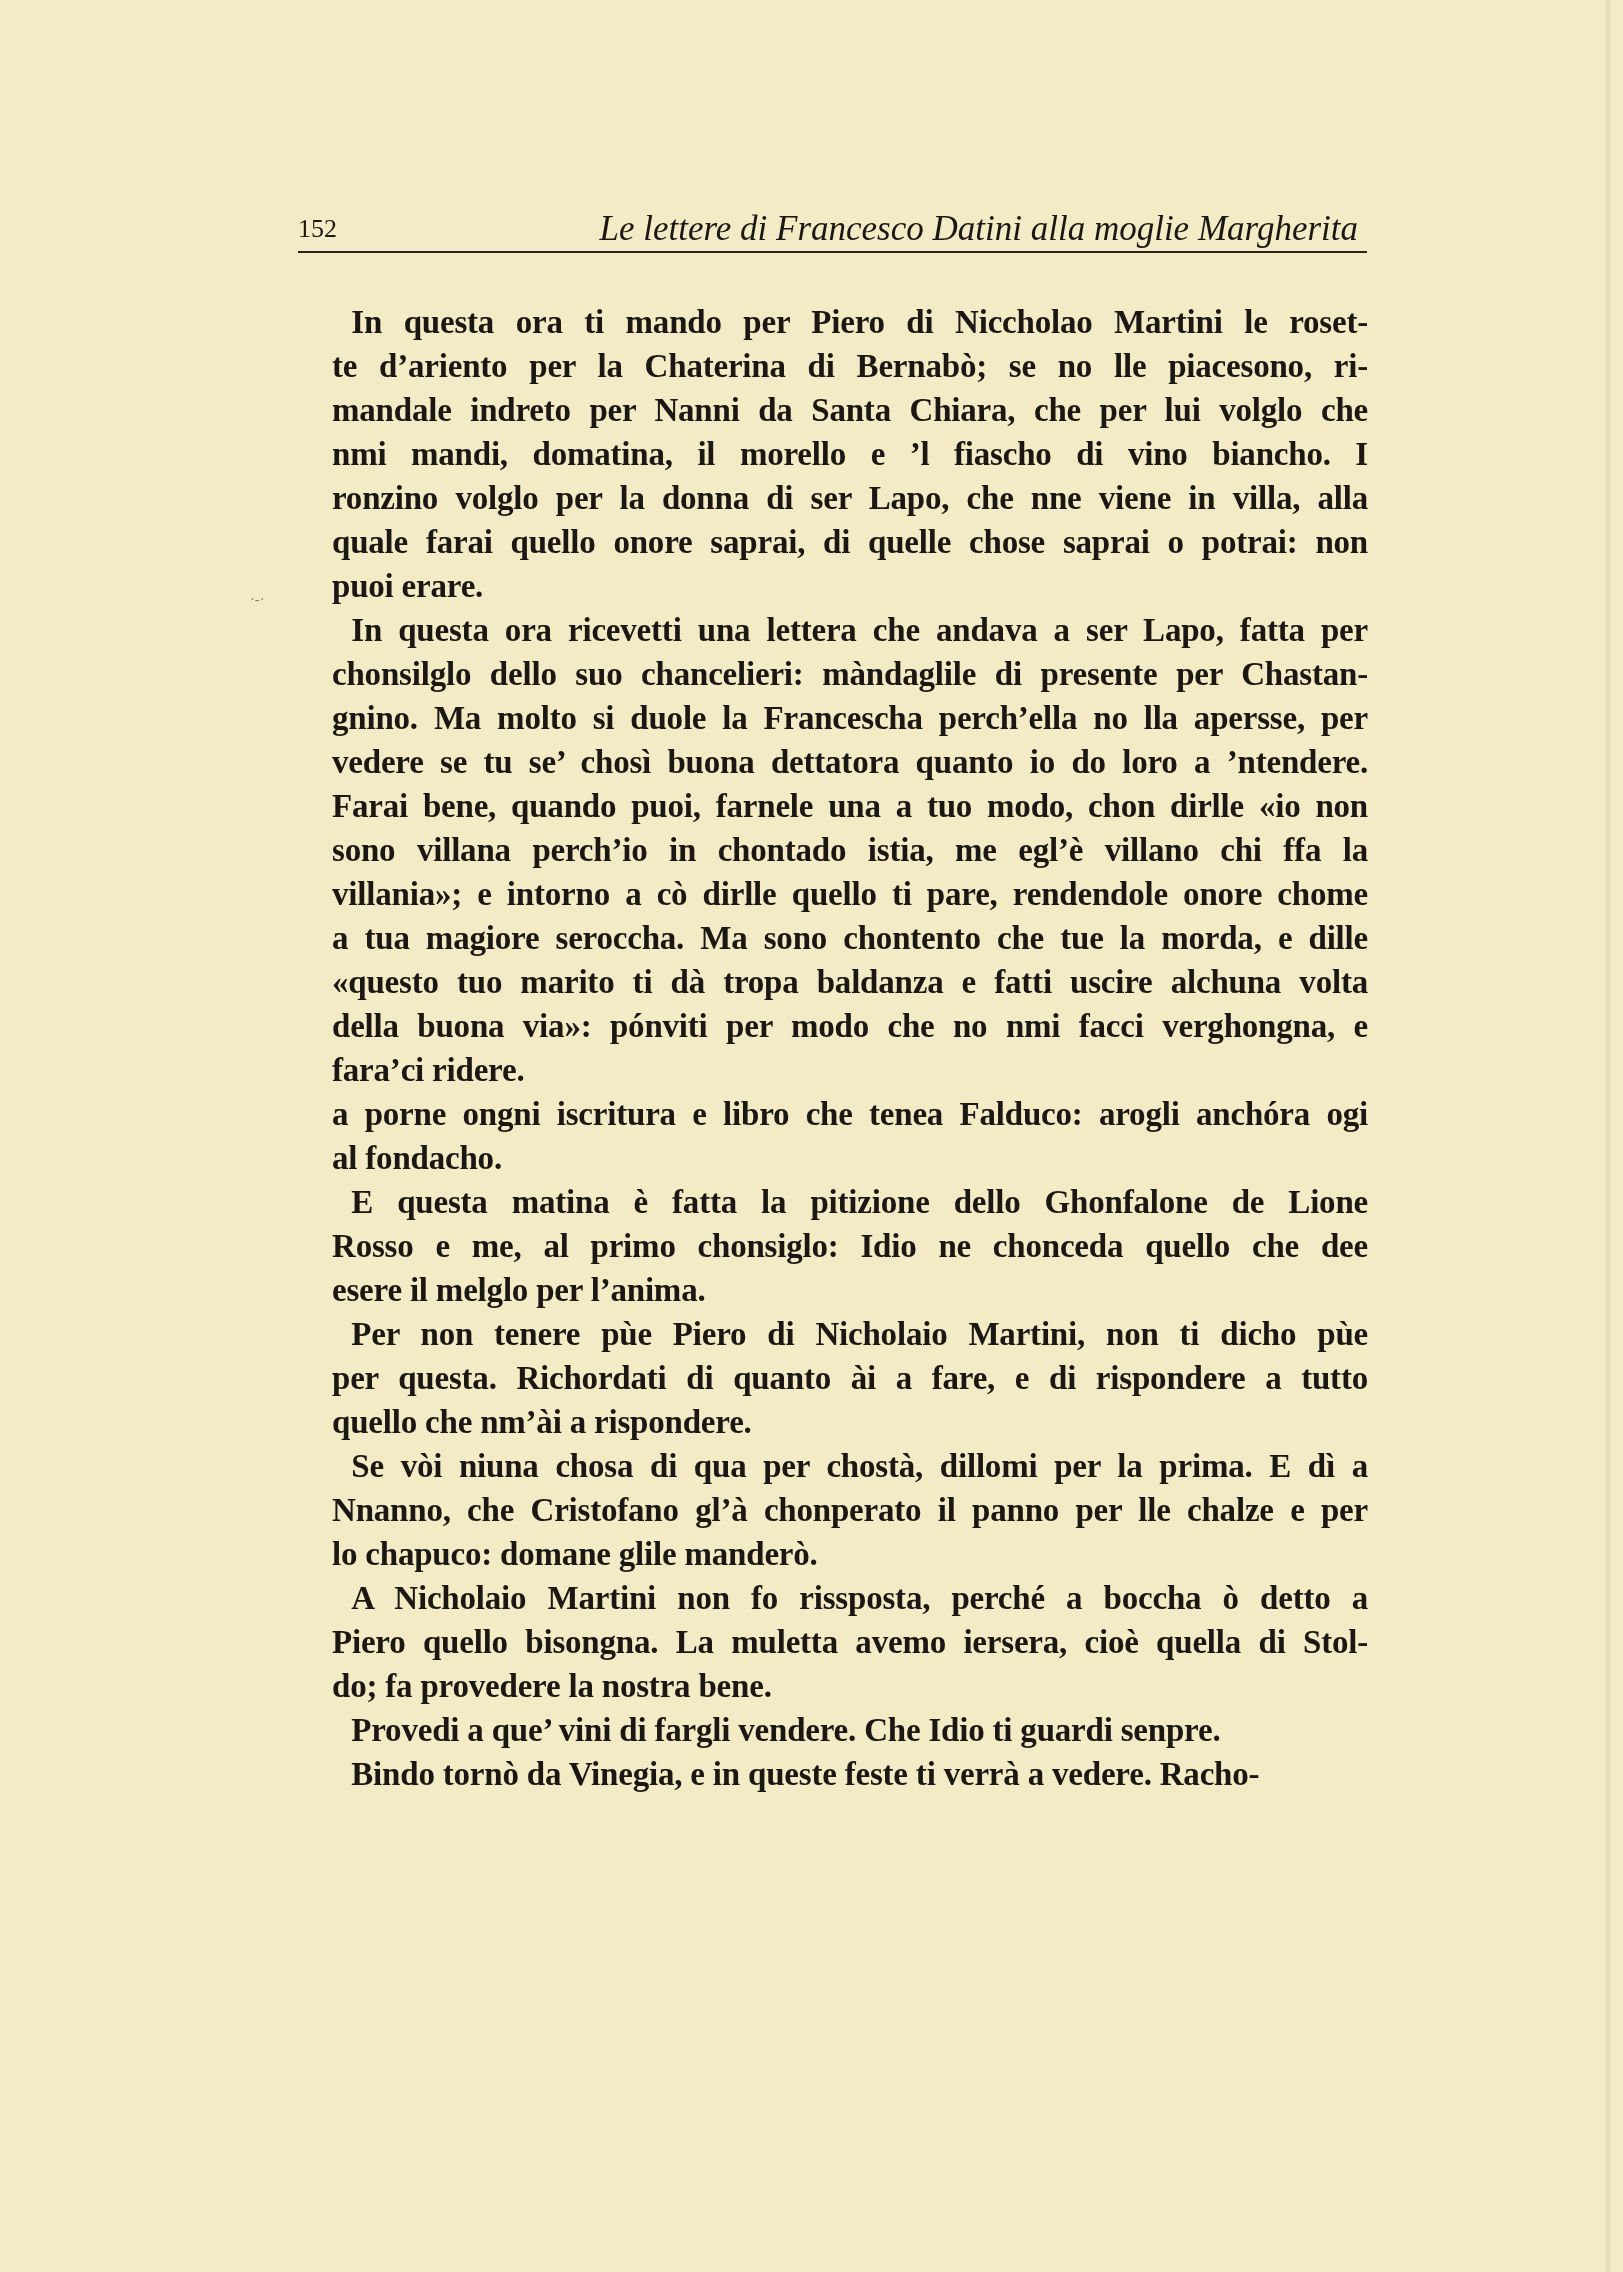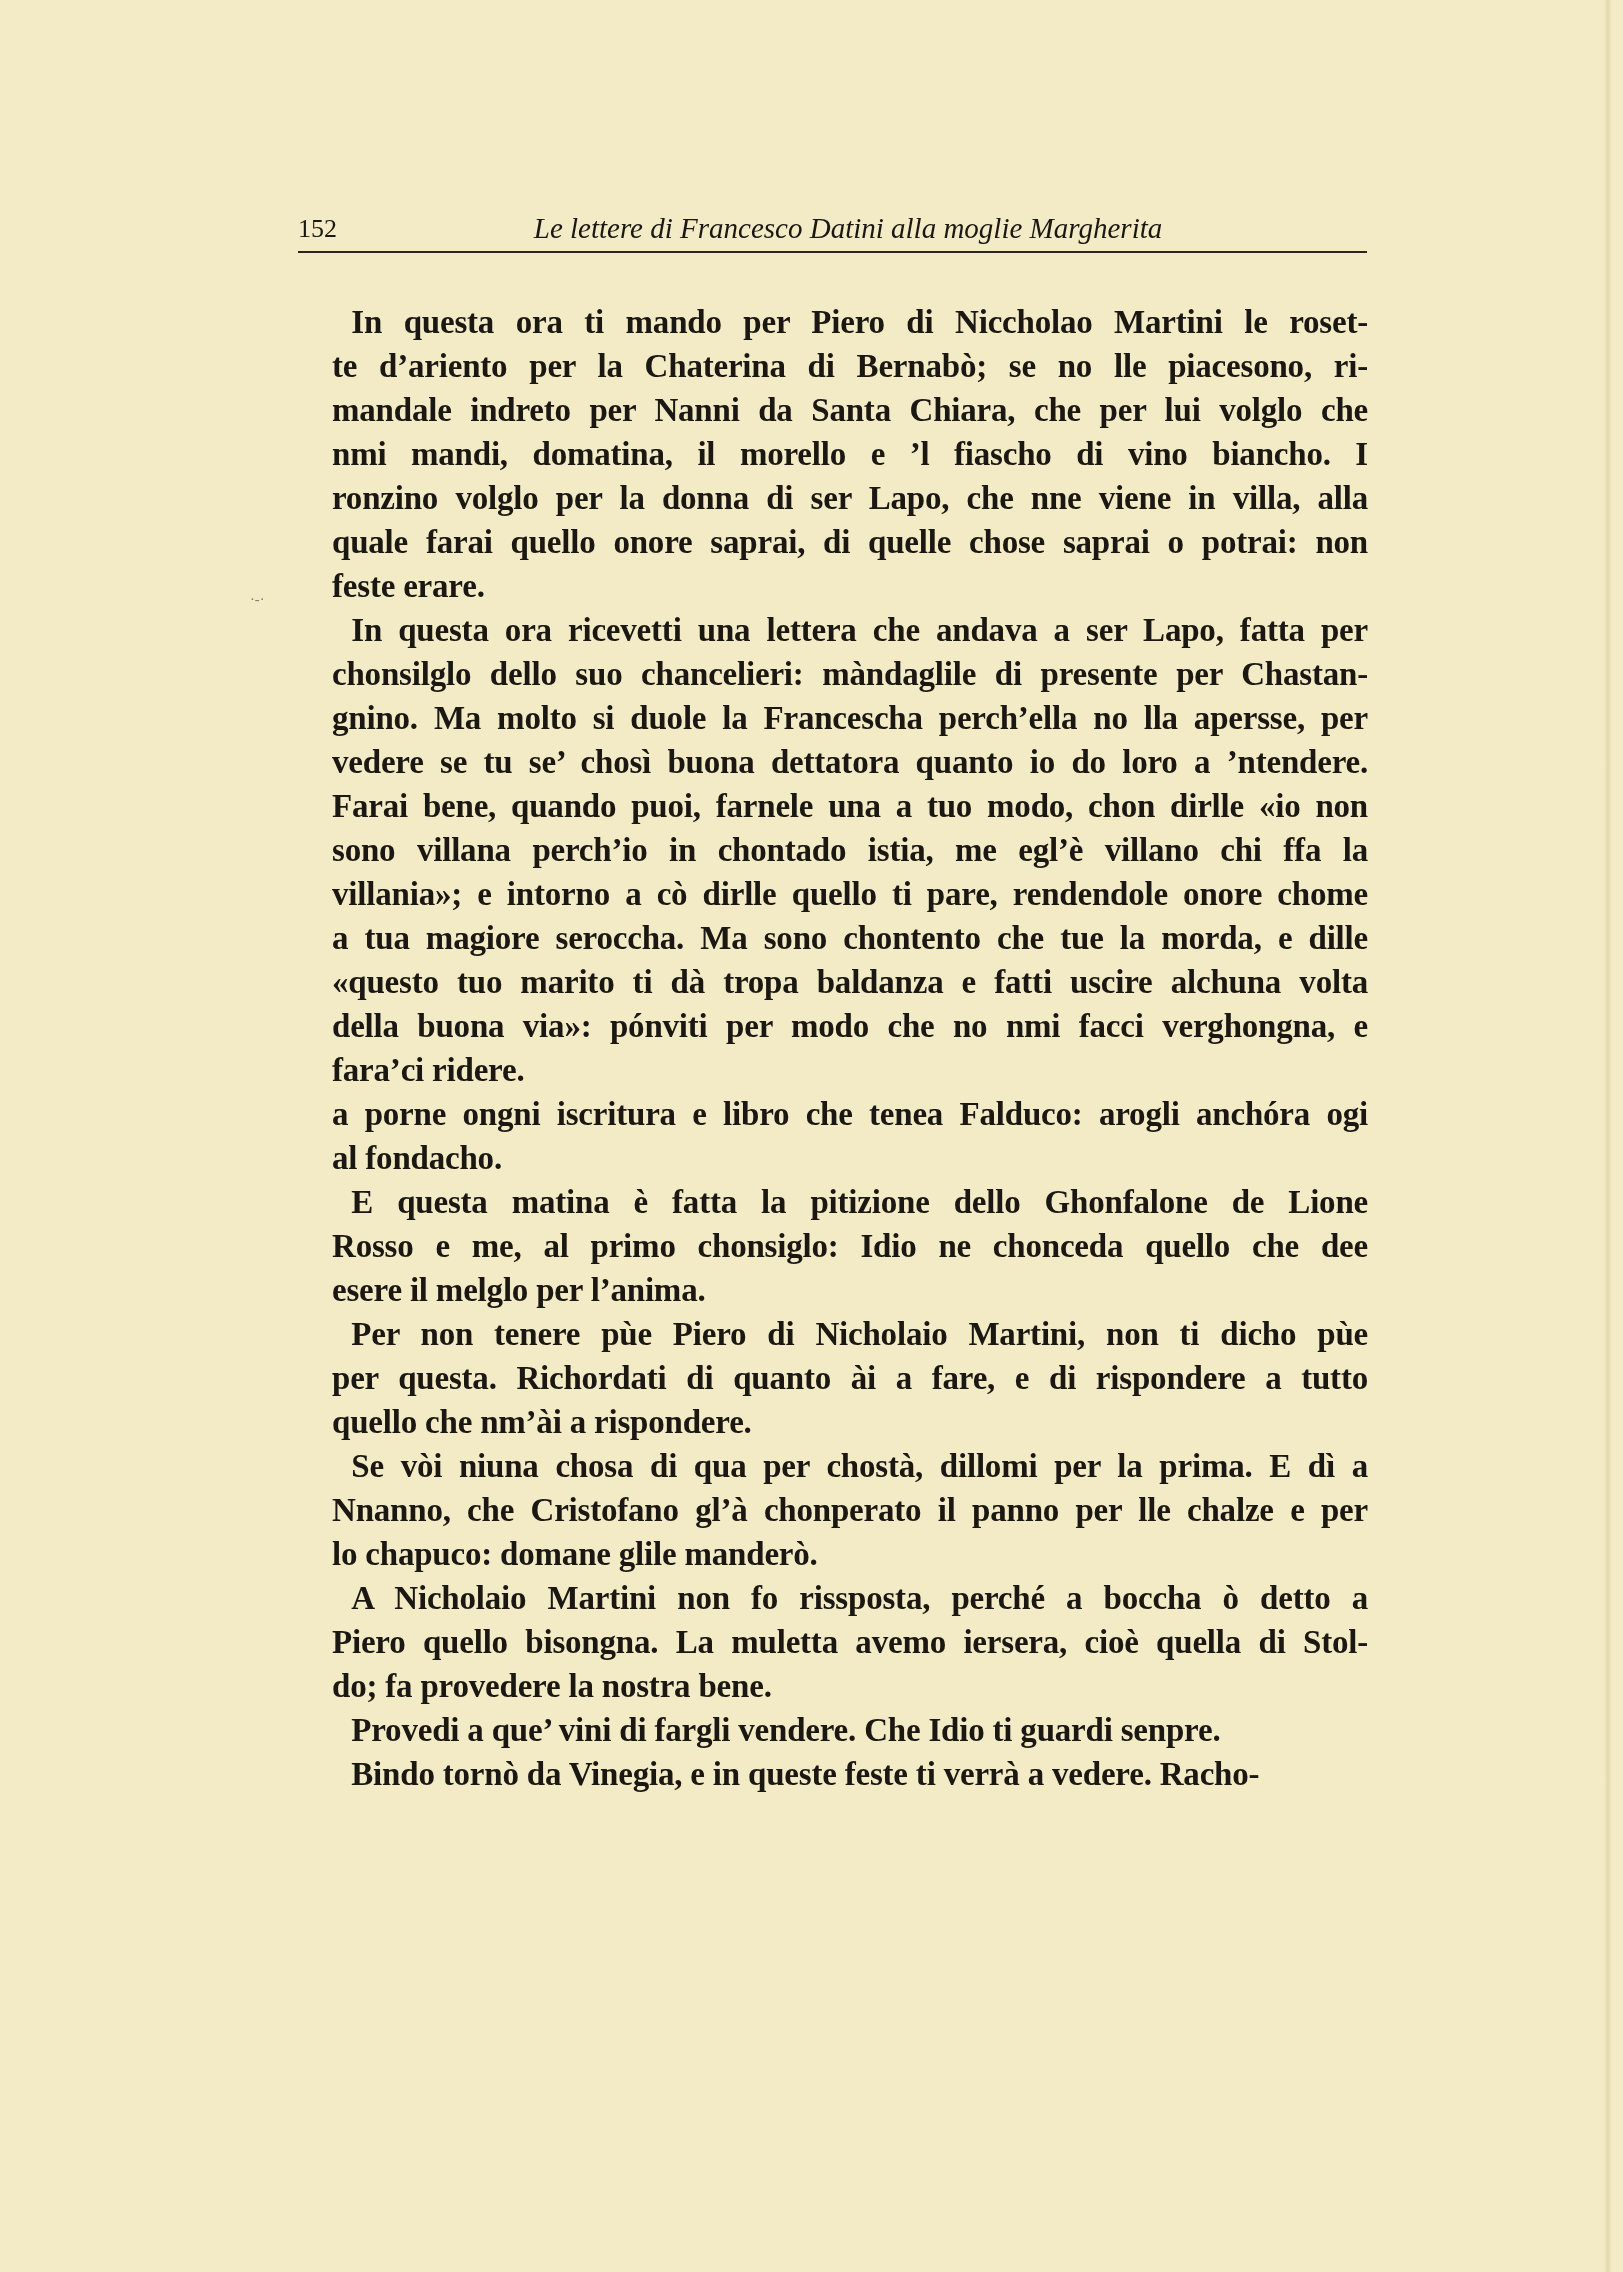--- a/index.html
+++ b/index.html
@@ -17,22 +17,22 @@
       #f2ebc6;
   }
   .running-head {
     position: absolute; left: 298px; top: 211px; width: 1068px; height: 40px;
   }
   .page-number {
     position: absolute; left: 0; top: 0;
     font-size: 26px; line-height: 35px;
   }
   .running-title {
-    position: absolute; left: 0; right: 0; top: 0; text-align: center;
-    font-style: italic; font-size: 29px; line-height: 35px;
+    position: absolute; left: 0; right: 8px; top: 0; text-align: right;
+    font-style: italic; font-size: 35px; line-height: 35px;
     padding-left: 32px;
   }
   .head-rule {
     position: absolute; left: 298px; top: 251px; width: 1069px; height: 1.6px;
     background: #2a2520;
   }
   .body-text {
     position: absolute; left: 332px; top: 300px; width: 1036px;
     font-size: 33px; line-height: 44px;
     text-align: justify;
@@ -62,21 +62,21 @@
 
   <span class="stray-mark">·‐·</span>
 
   <div class="body-text" id="body-text">
       <span class="line indent">In questa ora ti mando per Piero di Niccholao Martini le roset-</span>
       <span class="line">te d’ariento per la Chaterina di Bernabò; se no lle piacesono, ri-</span>
       <span class="line">mandale indreto per Nanni da Santa Chiara, che per lui volglo che</span>
       <span class="line">nmi mandi, domatina, il morello e ’l fiascho di vino biancho. I</span>
       <span class="line">ronzino volglo per la donna di ser Lapo, che nne viene in villa, alla</span>
       <span class="line">quale farai quello onore saprai, di quelle chose saprai o potrai: non</span>
-      <span class="line last">feste erare.</span>
+      <span class="line last">puoi erare.</span>
       <span class="line indent">In questa ora ricevetti una lettera che andava a ser Lapo, fatta per</span>
       <span class="line">chonsilglo dello suo chancelieri: màndaglile di presente per Chastan-</span>
       <span class="line">gnino. Ma molto si duole la Francescha perch’ella no lla apersse, per</span>
       <span class="line">vedere se tu se’ chosì buona dettatora quanto io do loro a ’ntendere.</span>
       <span class="line">Farai bene, quando puoi, farnele una a tuo modo, chon dirlle «io non</span>
       <span class="line">sono villana perch’io in chontado istia, me egl’è villano chi ffa la</span>
       <span class="line">villania»; e intorno a cò dirlle quello ti pare, rendendole onore chome</span>
       <span class="line">a tua magiore serocchа. Ma sono chontento che tue la morda, e dille</span>
       <span class="line">«questo tuo marito ti dà tropa baldanza e fatti uscire alchuna volta</span>
       <span class="line">della buona via»: pónviti per modo che no nmi facci verghongna, e</span>

